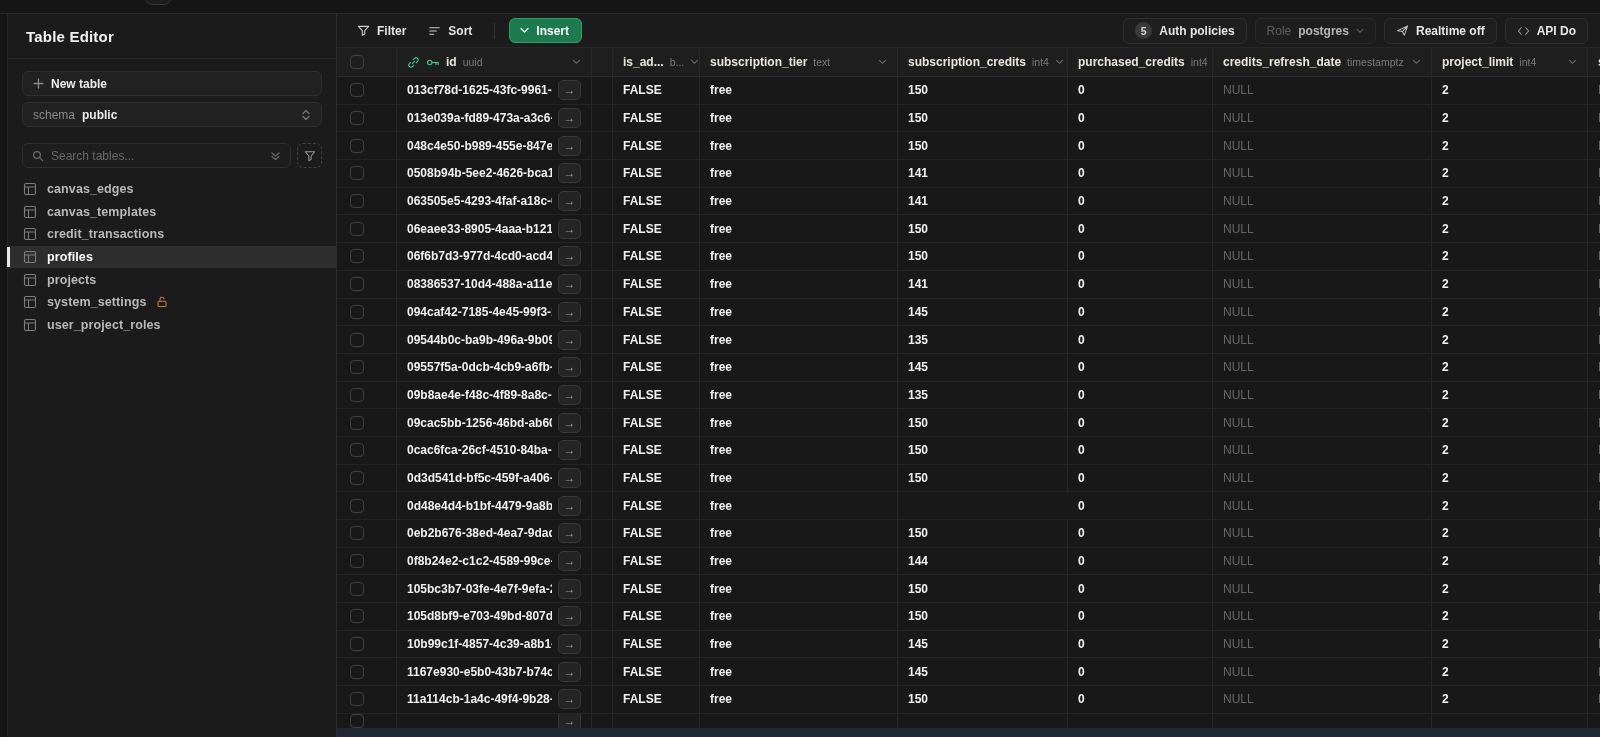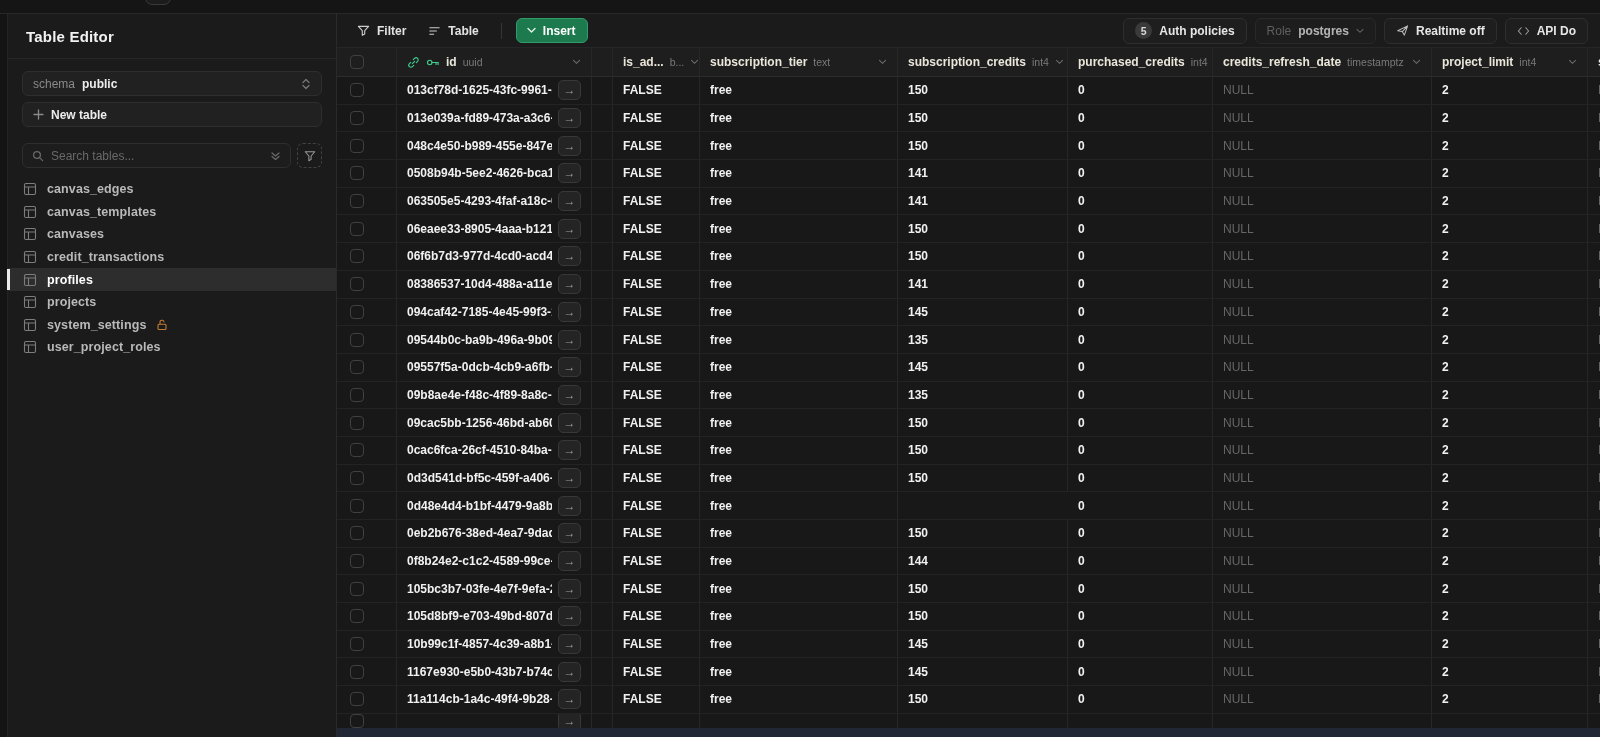--- a/index.html
+++ b/index.html
@@ -93,36 +93,36 @@
 
 <div class="window">
   <div class="rail"></div>
 
   <aside class="sidebar">
     <div class="sb-head">
       <span class="sb-title">Table Editor</span>
     </div>
     <div class="sb-controls">
       <div class="ctl">
+        <span>
+          <svg width="11" height="11" viewBox="0 0 11 11">
+              <path d="M5.5 1v9 M1 5.5h9" stroke="#8a8a8a" stroke-width="1.3" stroke-linecap="round"></path>
+            </svg>
+        </span>
+        <span class="bold">New table</span>
+      </div>
+      <div class="ctl">
         <span class="muted">schema</span>
         <span class="bold">public</span>
         <span class="push">
           <svg width="10" height="12" viewBox="0 0 10 12">
               <path d="M2 4.5 5 1.5 8 4.5 M2 7.5 5 10.5 8 7.5" stroke="#777" stroke-width="1.3" fill="none" stroke-linecap="round" stroke-linejoin="round"></path>
             </svg>
         </span>
       </div>
-      <div class="ctl">
-        <span>
-          <svg width="11" height="11" viewBox="0 0 11 11">
-              <path d="M5.5 1v9 M1 5.5h9" stroke="#8a8a8a" stroke-width="1.3" stroke-linecap="round"></path>
-            </svg>
-        </span>
-        <span class="bold">New table</span>
-      </div>
       <div class="search-row">
         <div class="search-box">
           <span>
             <svg width="12" height="12" viewBox="0 0 12 12">
                 <circle cx="5" cy="5" r="3.4" stroke="#6a6a6a" stroke-width="1.2" fill="none"></circle>
                 <path d="M7.7 7.7 10.6 10.6" stroke="#6a6a6a" stroke-width="1.2" stroke-linecap="round"></path>
               </svg>
           </span>
           <input placeholder="Search tables..." style="">
           <span>
@@ -151,29 +151,20 @@
           <span class="lbl">canvas_edges</span>
         </div>
         <div class="tbl-item">
           <span>
             <svg width="14" height="14" viewBox="0 0 14 14">
               <rect x="1.5" y="1.5" width="11" height="11" rx="1.5" stroke="#7d7d7d" stroke-width="1.1" fill="none"></rect>
               <path d="M1.5 5h11 M5.5 5v7.5" stroke="#7d7d7d" stroke-width="1.1"></path>
             </svg>
           </span>
           <span class="lbl">canvas_templates</span>
-        </div>
-        <div class="tbl-item">
-          <span>
-            <svg width="14" height="14" viewBox="0 0 14 14">
-              <rect x="1.5" y="1.5" width="11" height="11" rx="1.5" stroke="#7d7d7d" stroke-width="1.1" fill="none"></rect>
-              <path d="M1.5 5h11 M5.5 5v7.5" stroke="#7d7d7d" stroke-width="1.1"></path>
-            </svg>
-          </span>
-          <span class="lbl">canvases</span>
         </div>
         <div class="tbl-item">
           <span>
             <svg width="14" height="14" viewBox="0 0 14 14">
               <rect x="1.5" y="1.5" width="11" height="11" rx="1.5" stroke="#7d7d7d" stroke-width="1.1" fill="none"></rect>
               <path d="M1.5 5h11 M5.5 5v7.5" stroke="#7d7d7d" stroke-width="1.1"></path>
             </svg>
           </span>
           <span class="lbl">credit_transactions</span>
         </div>
@@ -231,21 +222,21 @@
             </svg>
         </span>
         <span>Filter</span>
       </div>
       <div class="tb-btn">
         <span>
           <svg width="13" height="12" viewBox="0 0 14 12">
               <path d="M2 2.5h10 M2 6h7 M2 9.5h4" stroke="#cdcdcd" stroke-width="1.3" stroke-linecap="round"></path>
             </svg>
         </span>
-        <span>Table</span>
+        <span>Sort</span>
       </div>
       <div class="tb-divider"></div>
       <div class="insert-btn">
         <span>
           <svg width="9" height="7" viewBox="0 0 9 7">
               <path d="M1 1.5 4.5 5 8 1.5" stroke="#dff2e8" stroke-width="1.4" fill="none" stroke-linecap="round" stroke-linejoin="round"></path>
             </svg>
         </span>
         <span>Insert</span>
       </div>

